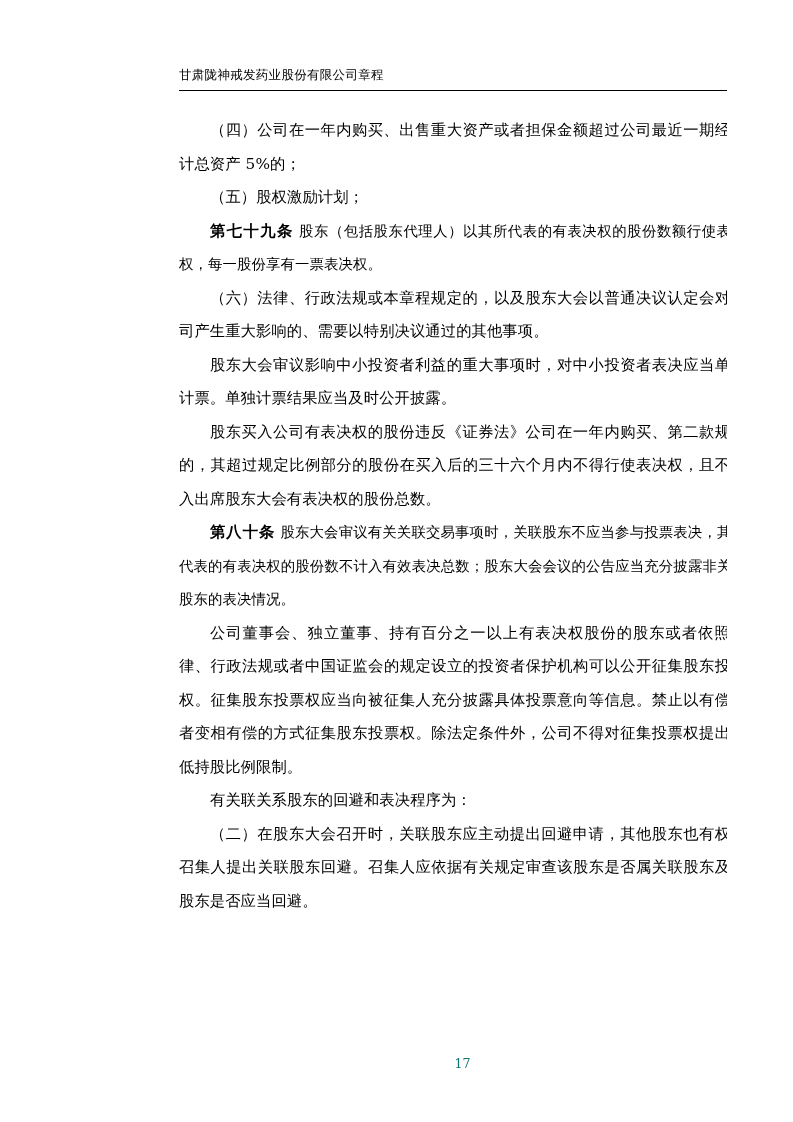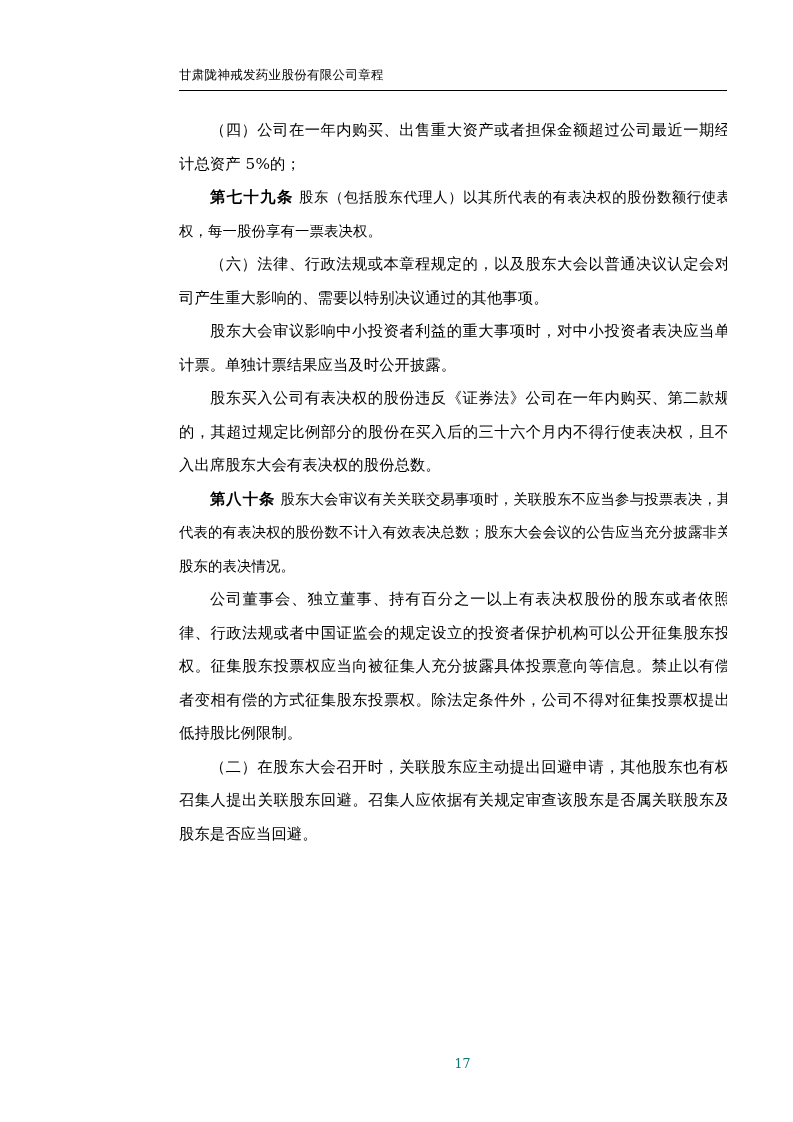--- a/index.html
+++ b/index.html
@@ -78,34 +78,36 @@
 
 <div class="page">
 
   <div class="header">甘肃陇神戒发药业股份有限公司章程</div>
   <div class="header-rule"></div>
 
   <div class="body-area">
 
     <p class="para indent2">（四）公司在一年内购买、出售重大资产或者担保金额超过公司最近一期经审计总资产 5%的；</p>
 
+    <p class="para indent2">（五）股权激励计划；</p>
 
     <p class="para indent2"><span class="artnum">第七十九条</span> <span class="arttext">股东（包括股东代理人）以其所代表的有表决权的股份数额行使表决权，每一股份享有一票表决权。</span></p>
 
     <p class="para indent2">（六）法律、行政法规或本章程规定的，以及股东大会以普通决议认定会对公司产生重大影响的、需要以特别决议通过的其他事项。</p>
 
     <p class="para indent2">股东大会审议影响中小投资者利益的重大事项时，对中小投资者表决应当单独计票。单独计票结果应当及时公开披露。</p>
 
 
     <p class="para indent2">股东买入公司有表决权的股份违反《证券法》公司在一年内购买、第二款规定的，其超过规定比例部分的股份在买入后的三十六个月内不得行使表决权，且不计入出席股东大会有表决权的股份总数。</p>
 
     <p class="para indent2"><span class="artnum">第八十条</span> <span class="arttext">股东大会审议有关关联交易事项时，关联股东不应当参与投票表决，其所代表的有表决权的股份数不计入有效表决总数；股东大会会议的公告应当充分披露非关联股东的表决情况。</span></p>
 
     <p class="para indent2">公司董事会、独立董事、持有百分之一以上有表决权股份的股东或者依照法律、行政法规或者中国证监会的规定设立的投资者保护机构可以公开征集股东投票权。征集股东投票权应当向被征集人充分披露具体投票意向等信息。禁止以有偿或者变相有偿的方式征集股东投票权。除法定条件外，公司不得对征集投票权提出最低持股比例限制。</p>
 
+    <p class="para indent2">有关联关系股东的回避和表决程序为：</p>
 
 
     <p class="para indent2">（二）在股东大会召开时，关联股东应主动提出回避申请，其他股东也有权向召集人提出关联股东回避。召集人应依据有关规定审查该股东是否属关联股东及该股东是否应当回避。</p>
 
   </div>
 
   <div class="footer">17</div>
 
 </div>
 

